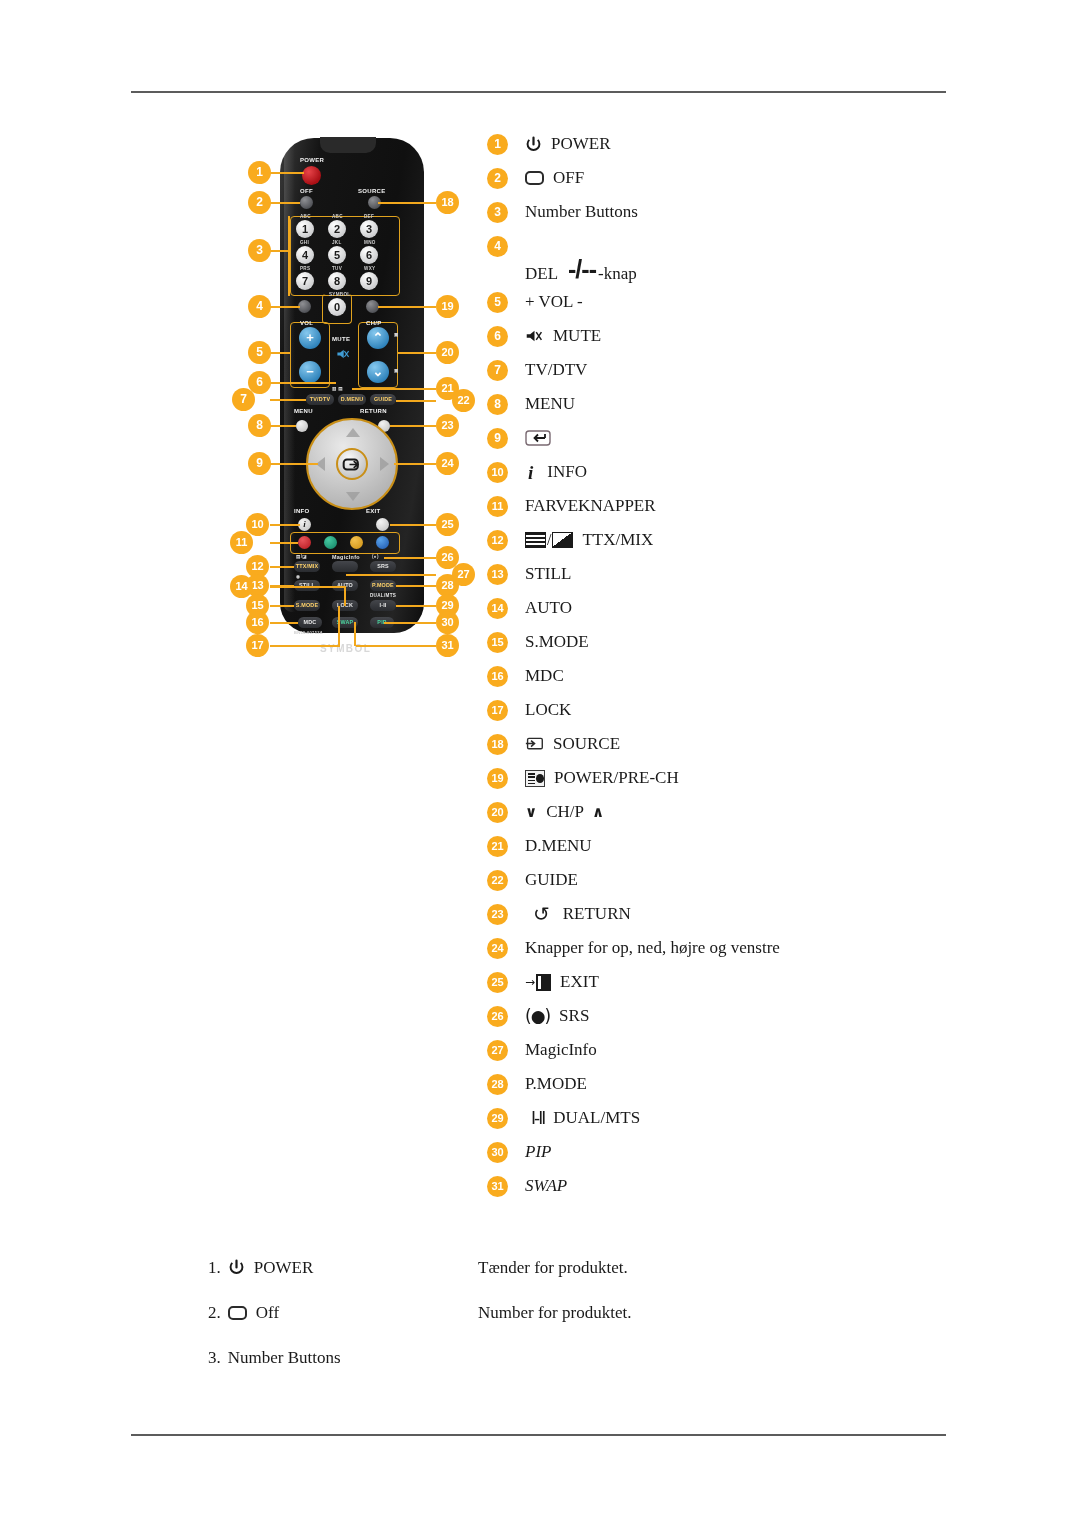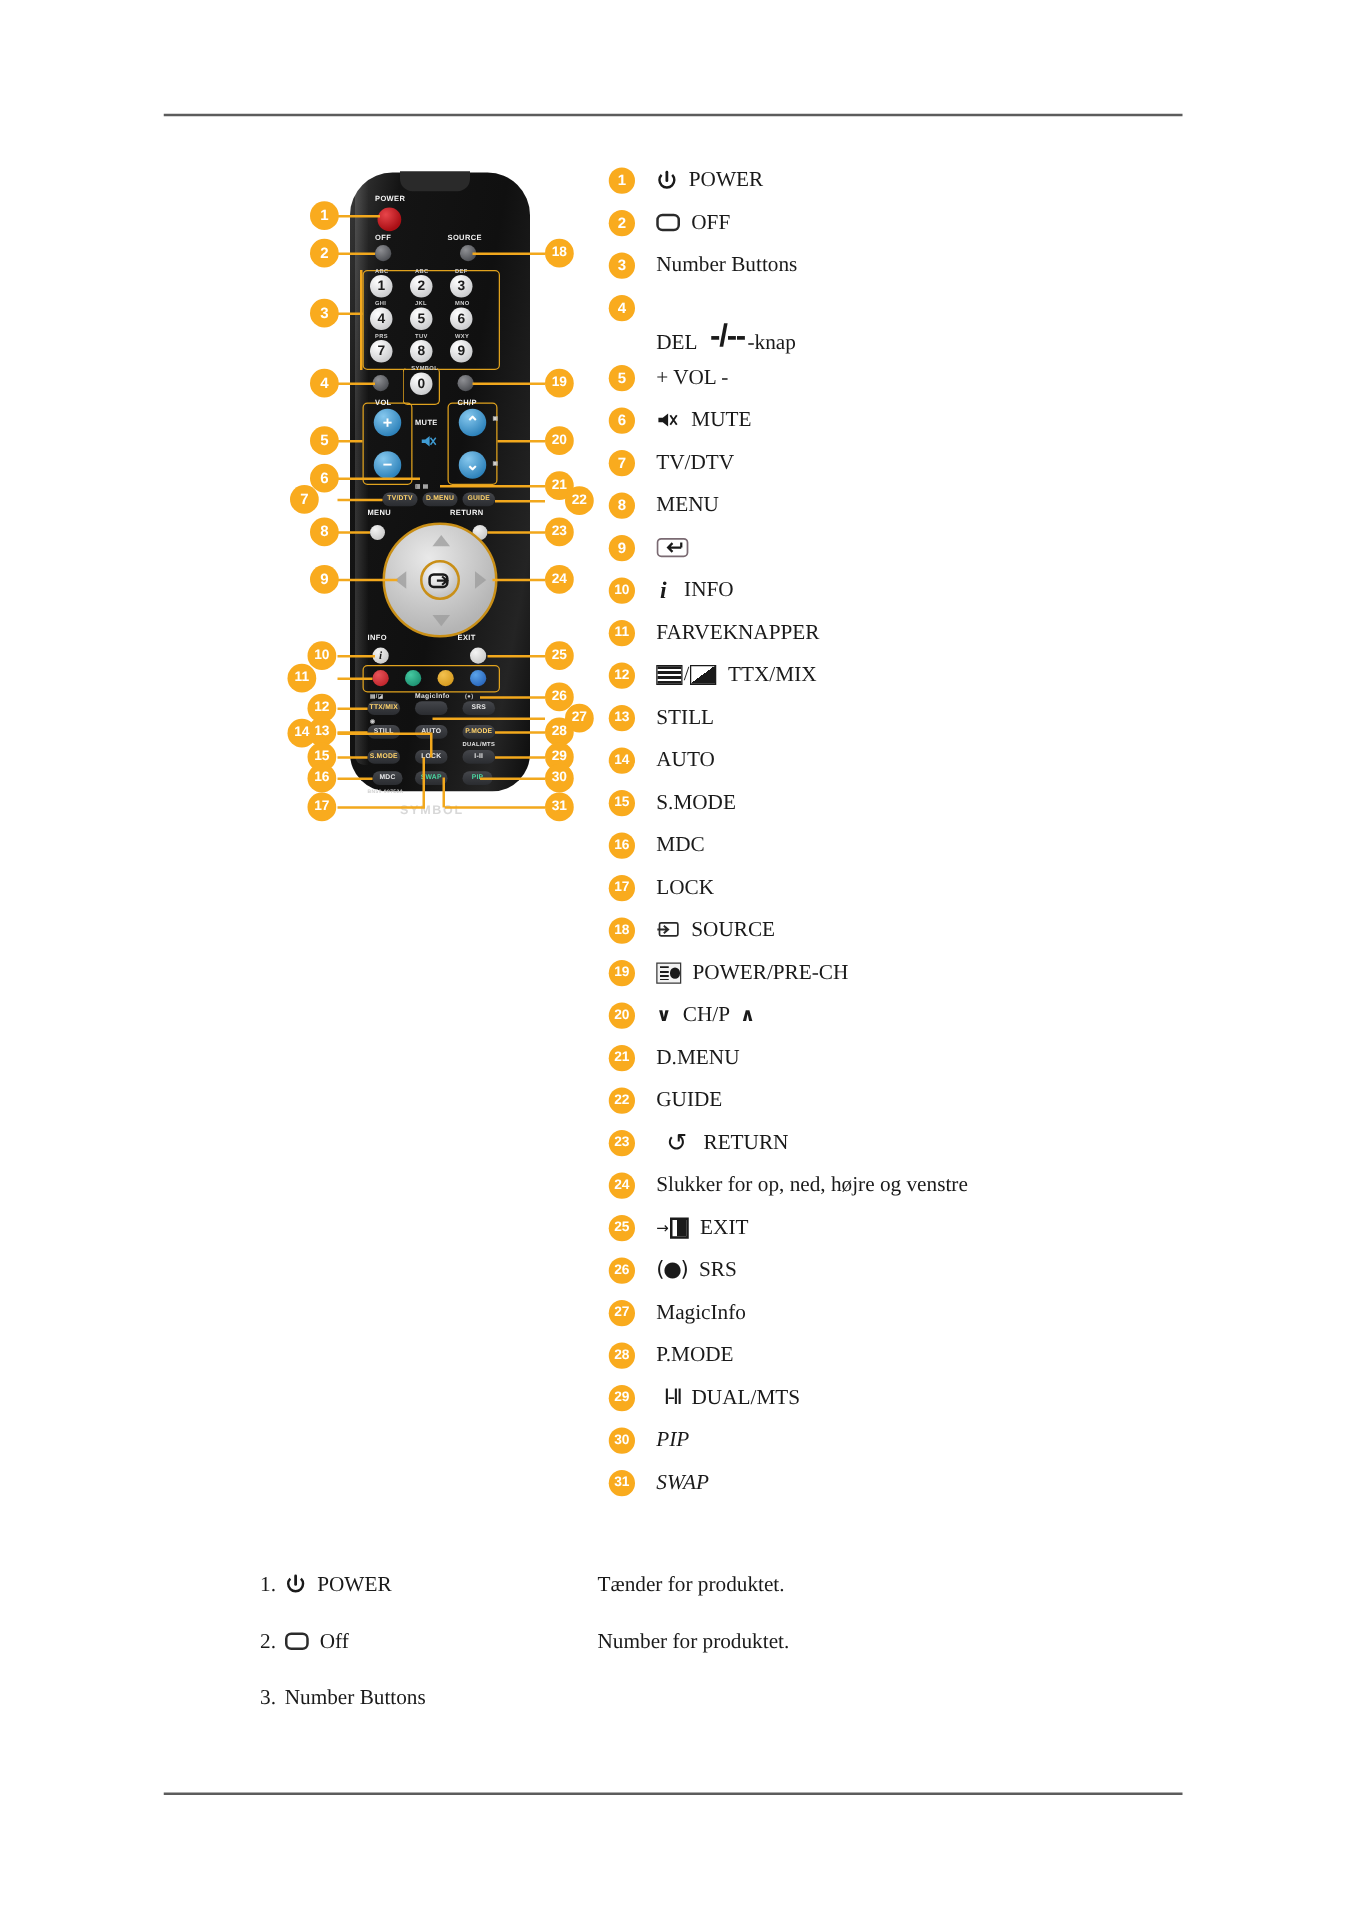--- a/index.html
+++ b/index.html
@@ -738,21 +738,21 @@
     <div class="legend-row">
       <span class="badge sm">23</span>
       <span class="legend-text">
         <span class="glyph ico-return" style="padding-left:8px;">↺</span>
         <span>RETURN</span>
       </span>
     </div>
 
     <div class="legend-row">
       <span class="badge sm">24</span>
-      <span class="legend-text">Slukker for op, ned, højre og venstre</span>
+      <span class="legend-text">Knapper for op, ned, højre og venstre</span>
     </div>
 
     <div class="legend-row">
       <span class="badge sm">25</span>
       <span class="legend-text">
         <span class="glyph ico-exit">
           <span class="arr">→</span>
             <span class="door"></span>
         </span>
         <span>EXIT</span>

